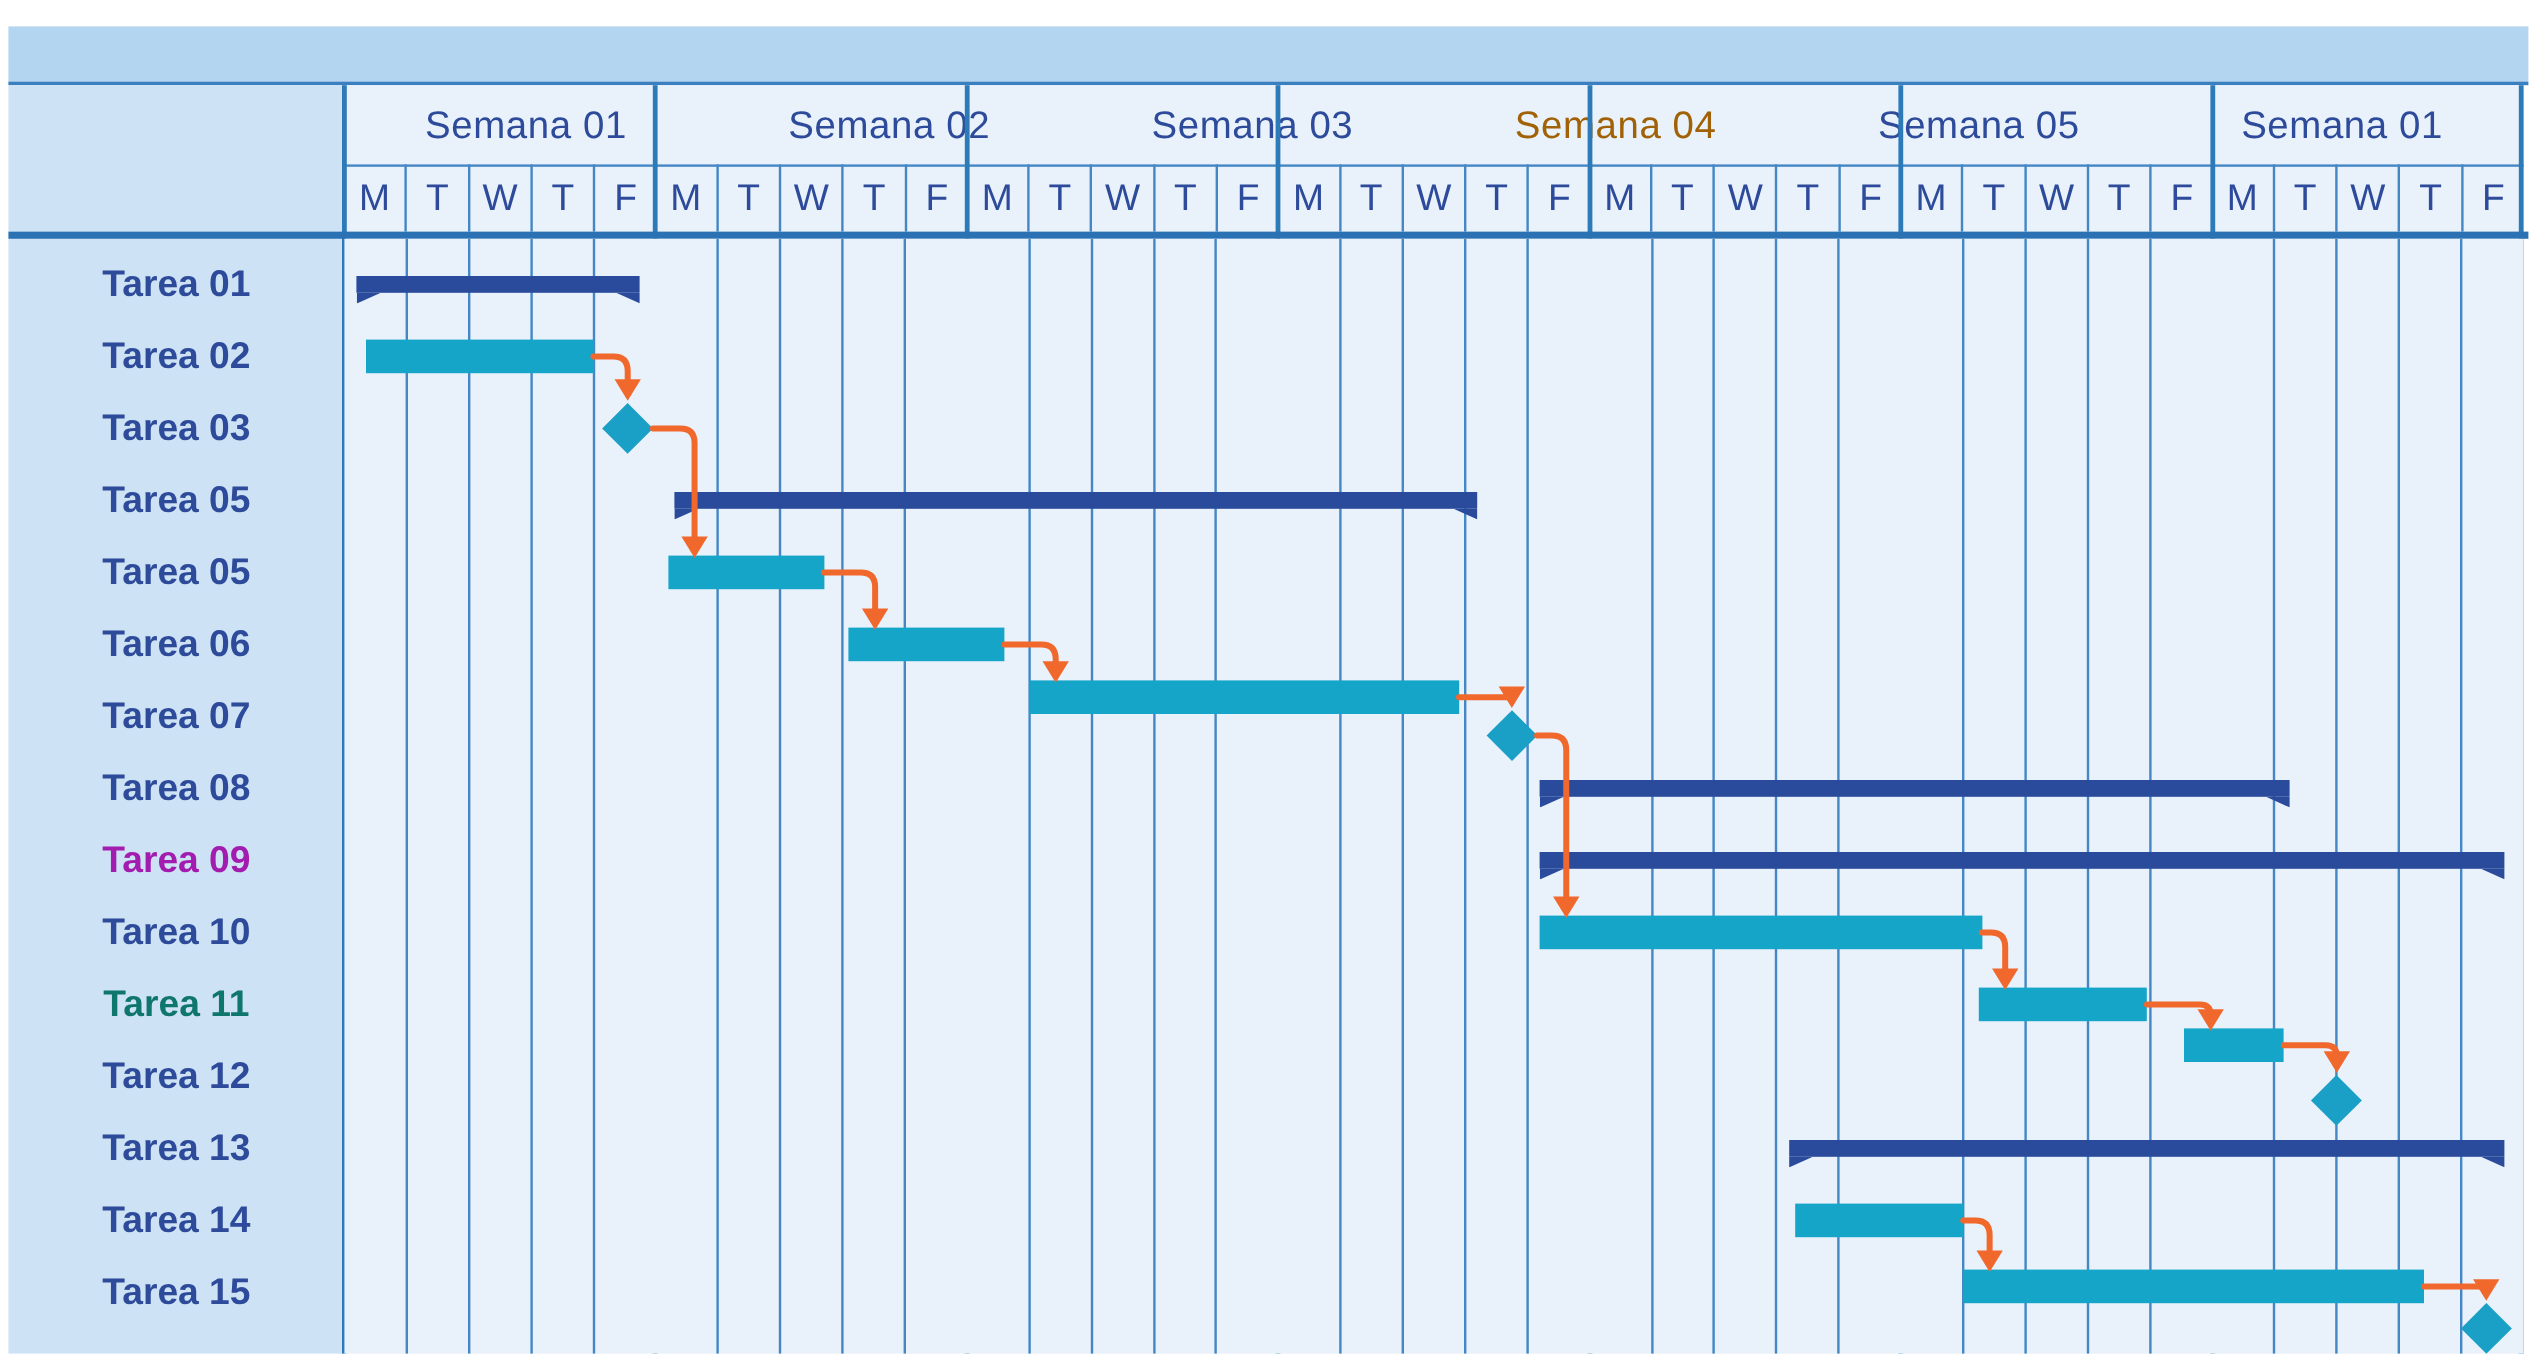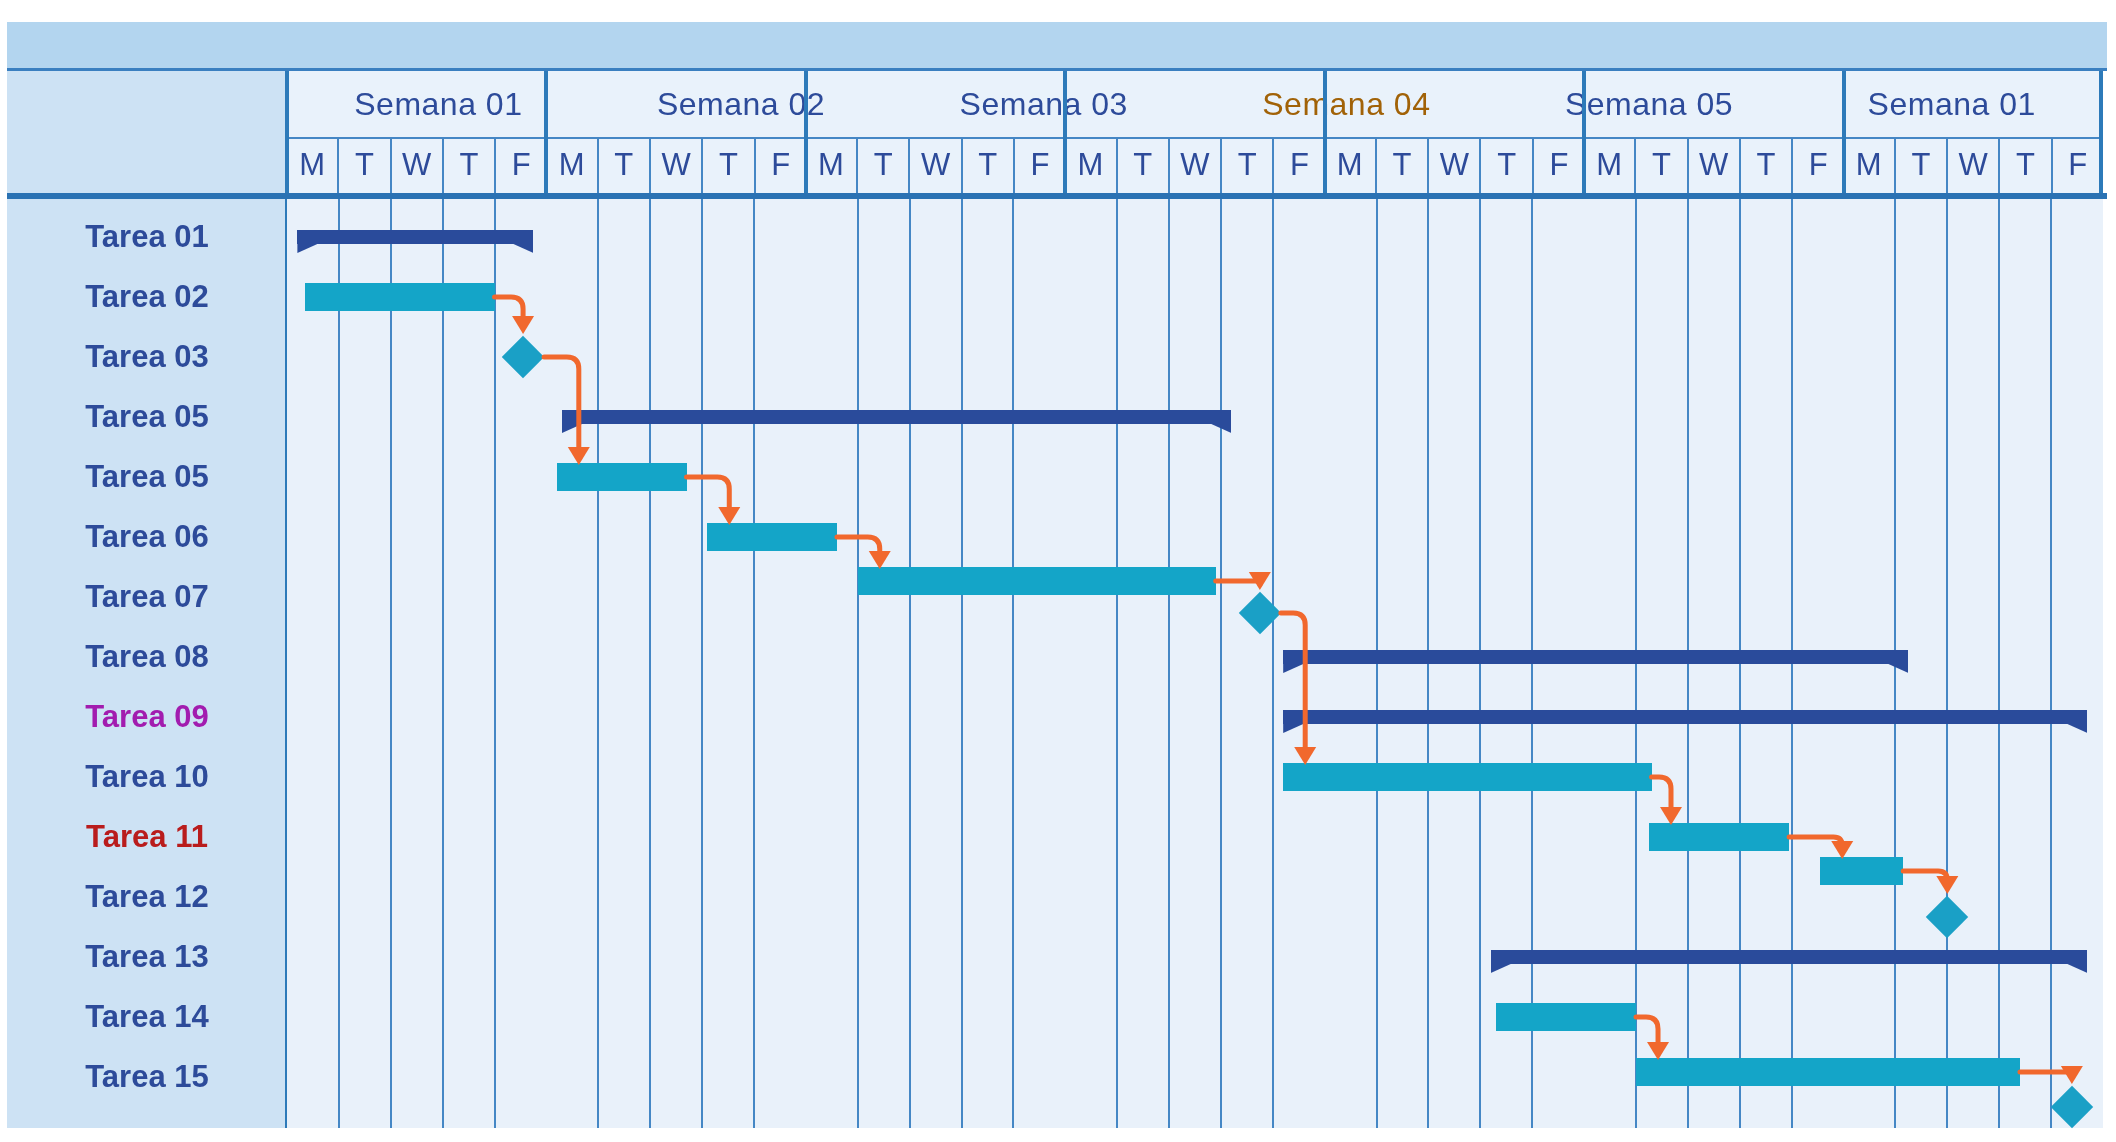--- a/index.html
+++ b/index.html
@@ -89,21 +89,21 @@
         <div class="task-label" style="top: 8px; color: rgb(45, 75, 154);">Tarea 01</div>
         <div class="task-label" style="top: 68px; color: rgb(45, 75, 154);">Tarea 02</div>
         <div class="task-label" style="top: 128px; color: rgb(45, 75, 154);">Tarea 03</div>
         <div class="task-label" style="top: 188px; color: rgb(45, 75, 154);">Tarea 05</div>
         <div class="task-label" style="top: 248px; color: rgb(45, 75, 154);">Tarea 05</div>
         <div class="task-label" style="top: 308px; color: rgb(45, 75, 154);">Tarea 06</div>
         <div class="task-label" style="top: 368px; color: rgb(45, 75, 154);">Tarea 07</div>
         <div class="task-label" style="top: 428px; color: rgb(45, 75, 154);">Tarea 08</div>
         <div class="task-label" style="top: 488px; color: #a21caf;">Tarea 09</div>
         <div class="task-label" style="top: 548px; color: rgb(45, 75, 154);">Tarea 10</div>
-        <div class="task-label" style="top: 608px; color: #b91c1c;">Tarea 11</div>
+        <div class="task-label" style="top: 608px; color: #0f766e;">Tarea 11</div>
         <div class="task-label" style="top: 668px; color: rgb(45, 75, 154);">Tarea 12</div>
         <div class="task-label" style="top: 728px; color: rgb(45, 75, 154);">Tarea 13</div>
         <div class="task-label" style="top: 788px; color: rgb(45, 75, 154);">Tarea 14</div>
         <div class="task-label" style="top: 848px; color: rgb(45, 75, 154);">Tarea 15</div>
       </div>
     <div class="abs plot" id="plot" style="background: rgb(233, 241, 250);">
       <svg id="deps" width="1816" height="929" viewBox="0 0 1816 929">
           <path d="M 207.54285714285714 98 H 224.07999999999998 Q 236.07999999999998 98 236.07999999999998 110 V 119" fill="none" stroke="#f1682d" stroke-width="5" stroke-linecap="round"></path>
           <polygon points="225.07999999999998,117 247.07999999999998,117 236.07999999999998,135" fill="#f1682d"></polygon>
           <path d="M 257.08 158 H 279.8057142857143 Q 291.8057142857143 158 291.8057142857143 170 V 250" fill="none" stroke="#f1682d" stroke-width="5" stroke-linecap="round"></path>

